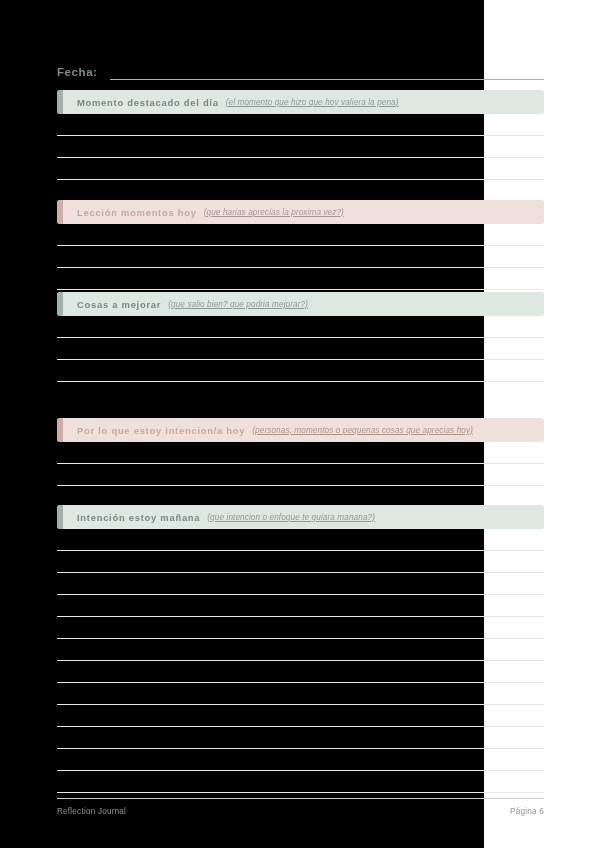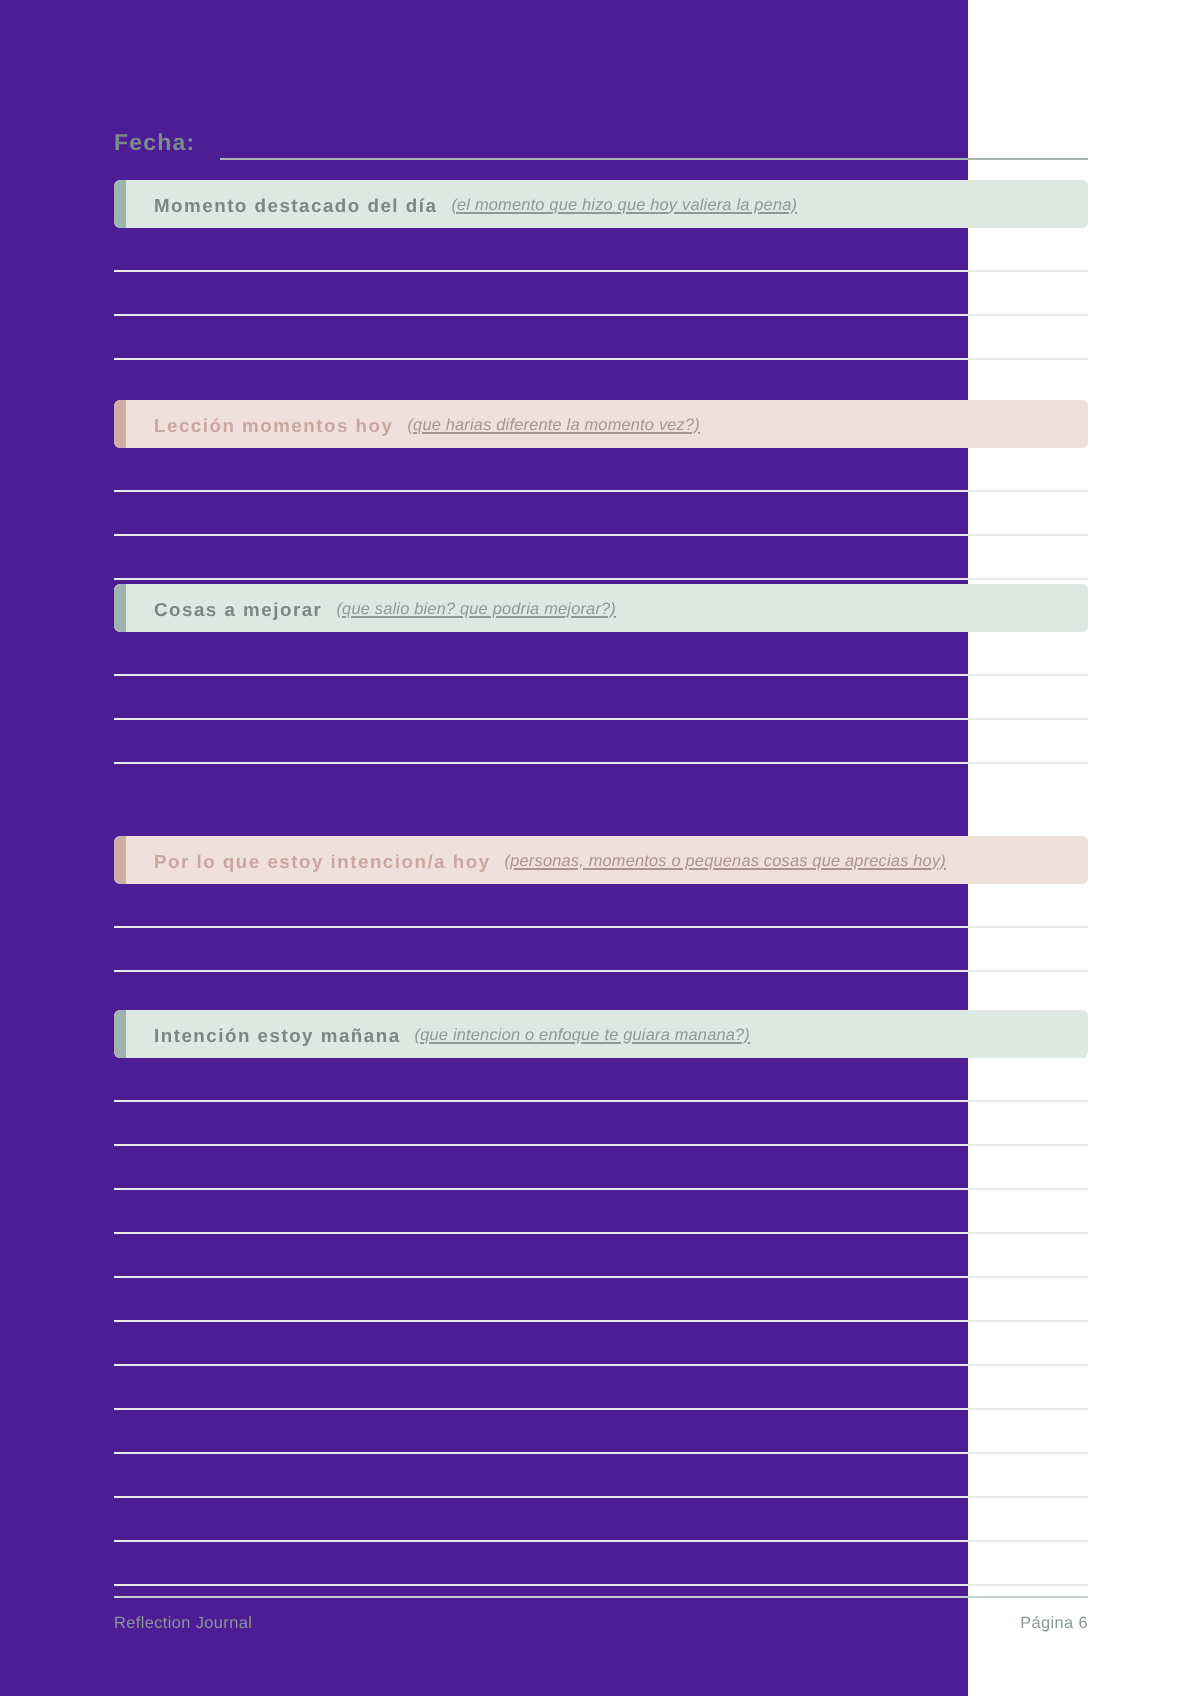--- a/index.html
+++ b/index.html
@@ -12,21 +12,21 @@
     height: 848px;
     font-family: "Liberation Sans", sans-serif;
     -webkit-font-smoothing: antialiased;
     overflow: hidden;
   }
 
   #page {
     position: relative;
     width: 484px;
     height: 848px;
-    background: #4c1d95;
+    background: #000000;
     box-sizing: border-box;
   }
 
   
   .date-row {
     position: absolute;
     left: 57px;
     top: 58px;
     width: 487px;
     height: 22px;
@@ -148,21 +148,21 @@
         <div class="lines">
           <div class="wline"></div>
           <div class="wline"></div>
           <div class="wline"></div>
         </div>
       </div>
       <div class="section theme-rose" style="top: 200px;">
         <div class="sec-header">
           <span class="sec-accent"></span>
           <span class="sec-title">Lección momentos hoy</span>
-          <span class="sec-hint">(que harias diferente la momento vez?)</span>
+          <span class="sec-hint">(que harias aprecias la proxima vez?)</span>
         </div>
         <div class="lines">
           <div class="wline"></div>
           <div class="wline"></div>
           <div class="wline"></div>
         </div>
       </div>
       <div class="section theme-green" style="top: 292px;">
         <div class="sec-header">
           <span class="sec-accent"></span>

